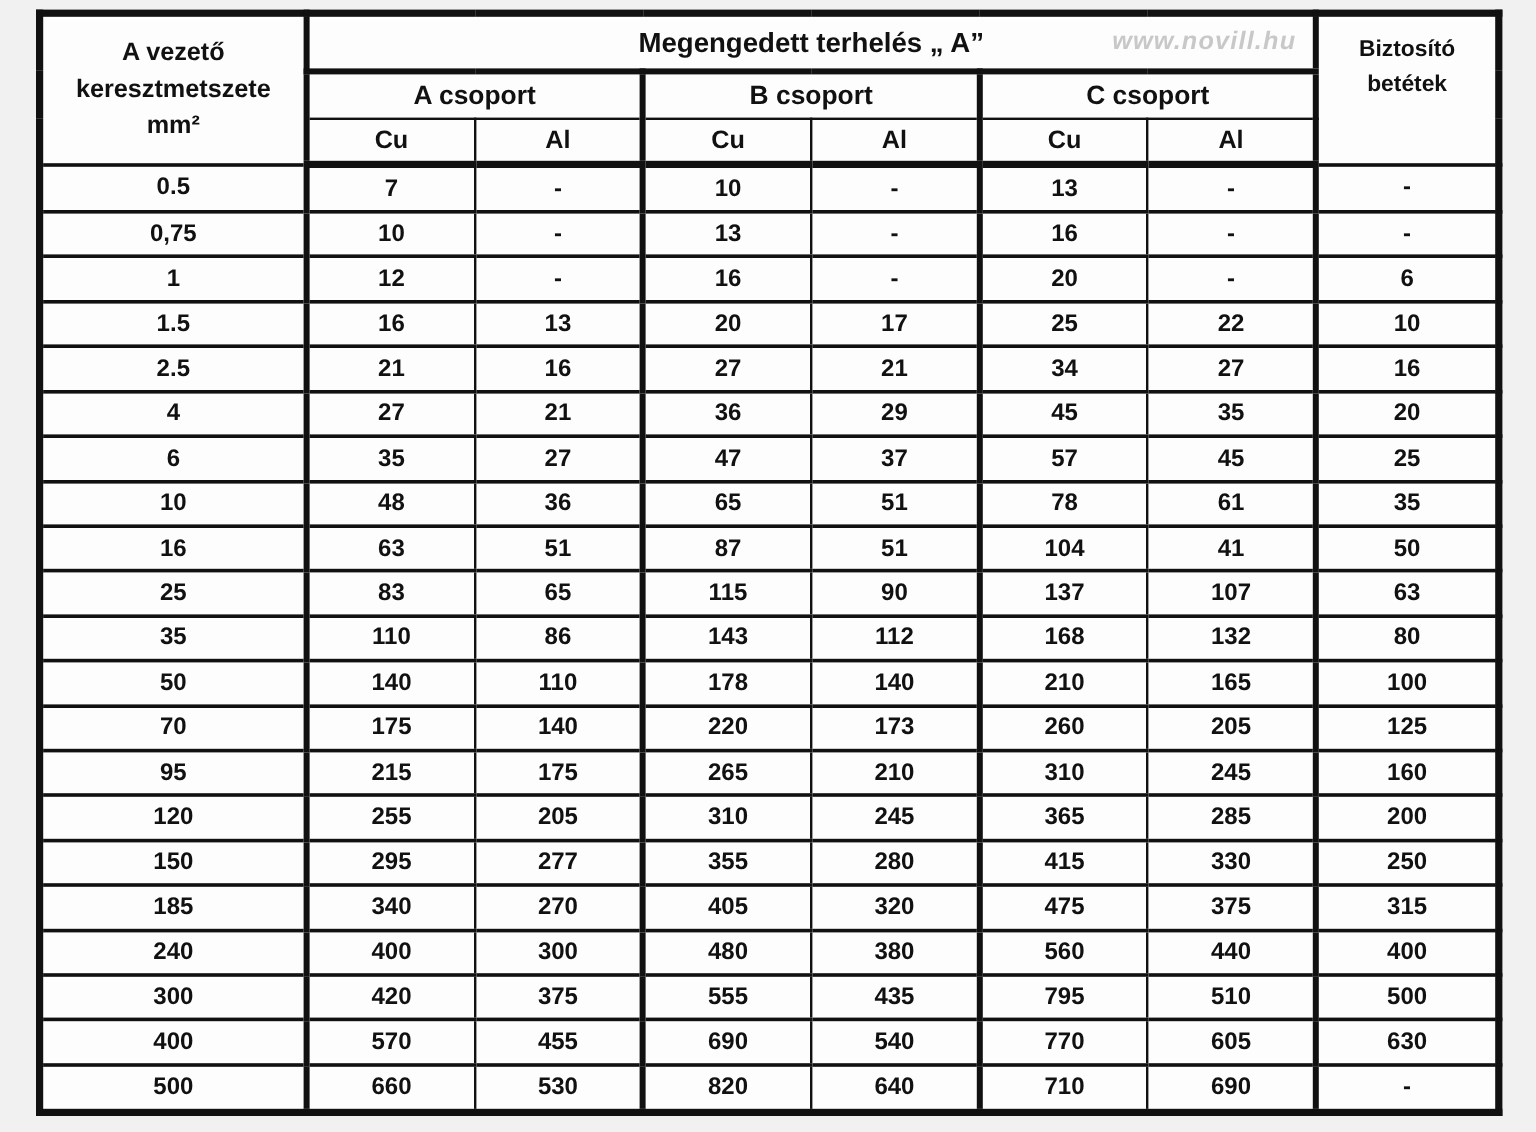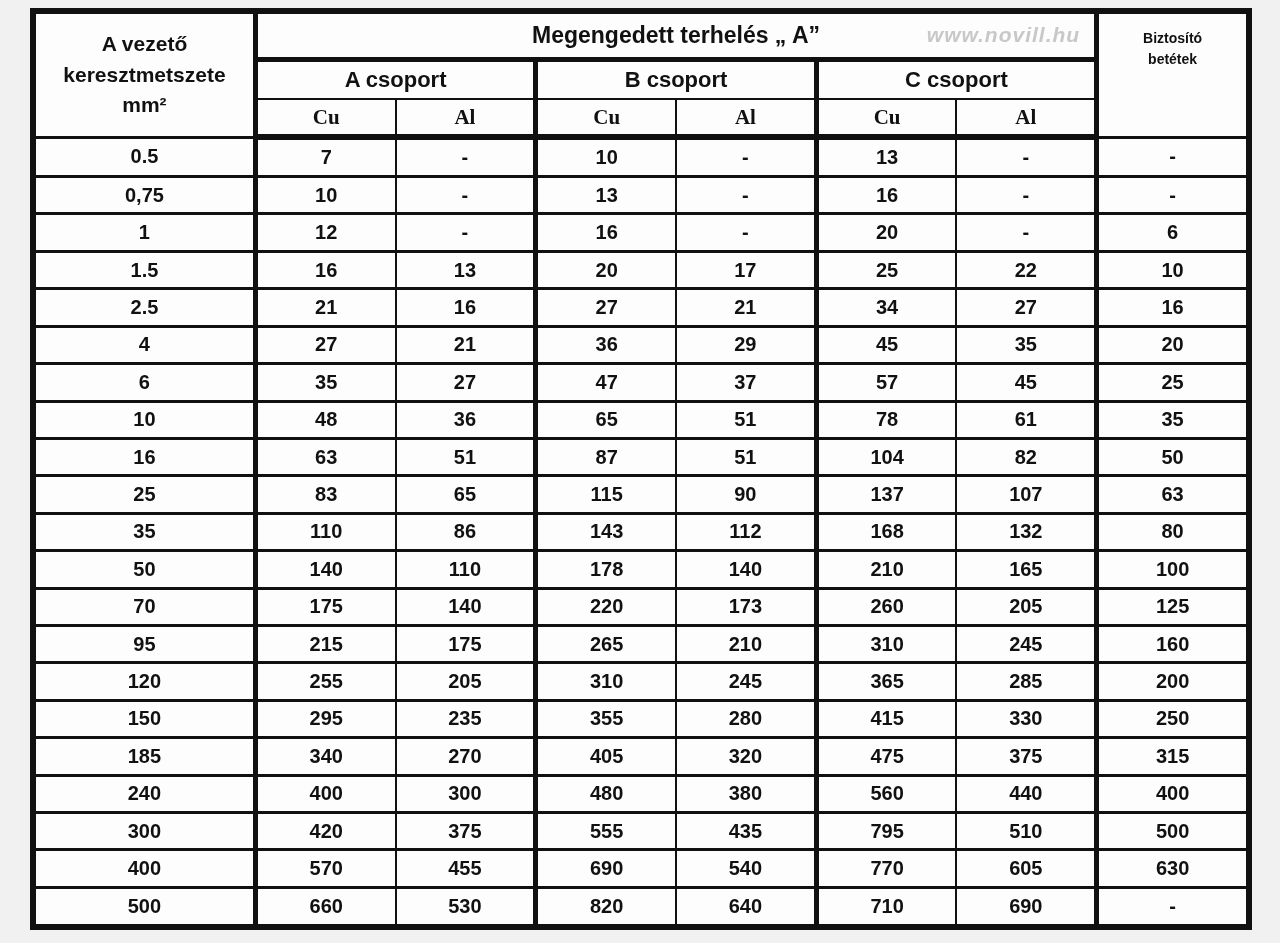--- a/index.html
+++ b/index.html
@@ -54,24 +54,23 @@
   }
   .group-cell {
     height: 40px;
     font-size: 22px;
     border-bottom-width: 2px;
   }
   .mat-cell {
     height: 38px;
     font-size: 21px;
     border-bottom-width: 6px;
-    font-family: Liberation Serif, serif;
   }
   .fuse-header {
-    font-size: 14px;
+    font-size: 19px;
     vertical-align: top;
     padding-top: 14px;
     line-height: 1.5;
   }
   .watermark {
     position: absolute;
     right: 14px;
     top: 50%;
     transform: translateY(-50%);
     color: var(--watermark, #c8c8c8);
@@ -207,21 +206,21 @@
     <td>61</td>
     <td class="thick-l">35</td>
   </tr>
         <tr>
     <td>16</td>
     <td class="thick-l">63</td>
     <td>51</td>
     <td class="thick-l">87</td>
     <td>51</td>
     <td class="thick-l">104</td>
-    <td>82</td>
+    <td>41</td>
     <td class="thick-l">50</td>
   </tr>
         <tr>
     <td>25</td>
     <td class="thick-l">83</td>
     <td>65</td>
     <td class="thick-l">115</td>
     <td>90</td>
     <td class="thick-l">137</td>
     <td>107</td>
@@ -273,21 +272,21 @@
     <td>205</td>
     <td class="thick-l">310</td>
     <td>245</td>
     <td class="thick-l">365</td>
     <td>285</td>
     <td class="thick-l">200</td>
   </tr>
         <tr>
     <td>150</td>
     <td class="thick-l">295</td>
-    <td>235</td>
+    <td>277</td>
     <td class="thick-l">355</td>
     <td>280</td>
     <td class="thick-l">415</td>
     <td>330</td>
     <td class="thick-l">250</td>
   </tr>
         <tr>
     <td>185</td>
     <td class="thick-l">340</td>
     <td>270</td>

